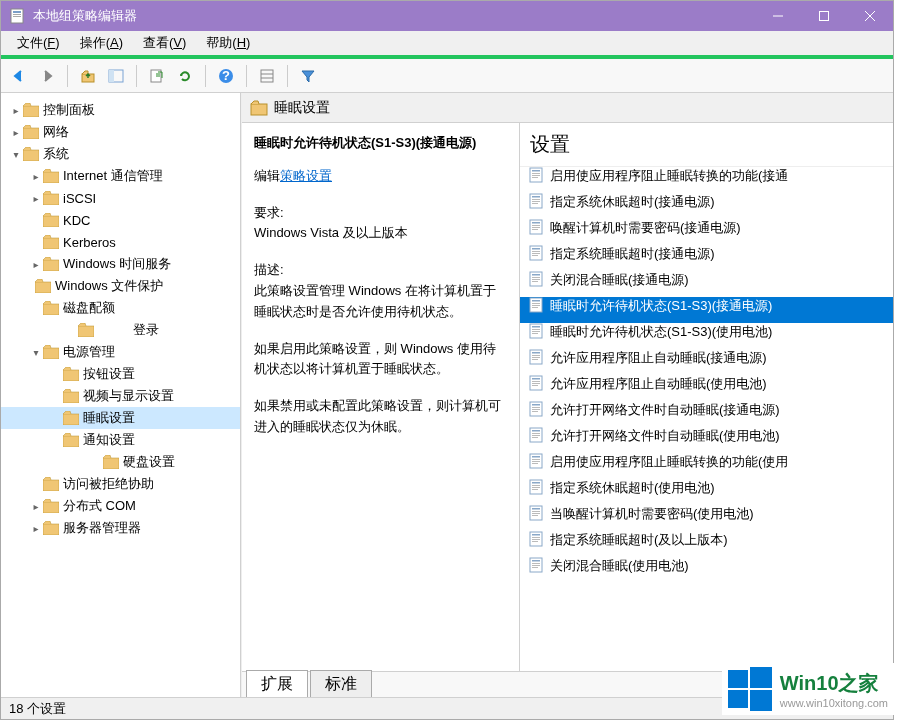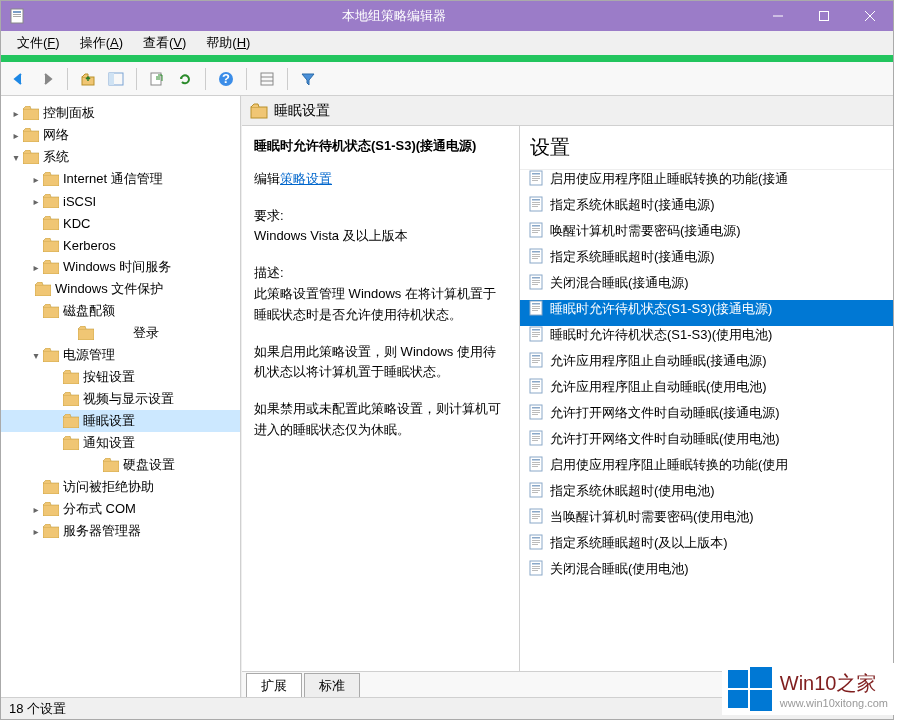--- a/index.html
+++ b/index.html
@@ -1,25 +1,25 @@
 <!DOCTYPE html>
 <html><head>
 <meta charset="utf-8">
 <style>
 * { margin: 0; padding: 0; box-sizing: border-box; font-family: "Microsoft YaHei", "Segoe UI", sans-serif; font-size: 13px; }
 body { width: 900px; height: 725px; background: #fff; overflow: hidden; position: relative; }
 .window { width: 894px; height: 720px; border: 1px solid #aaa; display: flex; flex-direction: column; }
 
-.titlebar { height: 30px; background: #9b7cc8; display: flex; align-items: center; color: #fff; font-size: 13px; text-align: center; }
+.titlebar { height: 30px; background: #9b7cc8; display: flex; align-items: center; color: #fff; font-size: 13px; }
 .titlebar .icon-app { width: 16px; height: 16px; margin: 0 8px; }
 .titlebar .title { flex: 1; }
 .titlebar .wbtn { width: 46px; height: 30px; display: flex; align-items: center; justify-content: center; cursor: pointer; }
 .titlebar .wbtn svg { stroke: #fff; stroke-width: 1; fill: none; }
 
-.menubar { height: 28px; background: #f0f0f0; border-bottom: 7px solid #22c55e; display: flex; align-items: center; padding: 12px 6px; }
+.menubar { height: 28px; background: #f0f0f0; border-bottom: 4px solid #22c55e; display: flex; align-items: center; padding: 12px 6px; }
 .menubar .mitem { padding: 4px 10px; cursor: pointer; }
 .menubar .mitem u { text-decoration: underline; }
 
 .toolbar { height: 34px; background: #f8f8f8; border-bottom: 1px solid #d0d0d0; display: flex; align-items: center; padding: 0 6px; gap: 4px; }
 .toolbar .tbtn { width: 24px; height: 24px; display: flex; align-items: center; justify-content: center; border: 1px solid transparent; cursor: pointer; }
 .toolbar .sep { width: 1px; height: 22px; background: #ccc; margin: 0 4px; }
 
 .body { flex: 1; display: flex; overflow: hidden; }
 
 .tree { width: 240px; border-right: 1px solid #d0d0d0; overflow-y: auto; overflow-x: hidden; padding: 6px 0; position: relative; }
@@ -41,29 +41,29 @@
 .detail-pane .section { margin-top: 16px; }
 
 .list-pane { flex: 1; overflow-y: auto; position: relative; }
 .list-header { padding: 8px 10px; border-bottom: 1px solid #eee; font-size: 20px; }
 .list-items { }
 .list-item { height: 26px; display: flex; padding: 0 8px; cursor: pointer; white-space: nowrap; overflow: hidden; }
 .list-item.selected { background: #0078d4; color: #fff; }
 .list-item .li-icon { width: 16px; height: 16px; margin-right: 6px; flex-shrink: 0; }
 
 .tabs-row { height: 26px; border-top: 1px solid #d0d0d0; display: flex; align-items: flex-end; padding-left: 4px; background: #f8f8f8; }
-.tab { padding: 3px 14px; border: 1px solid #aaa; border-bottom: none; margin-right: 2px; background: #fff; cursor: pointer; position: relative; top: 1px; font-size: 13px; }
+.tab { padding: 3px 14px; border: 1px solid #aaa; border-bottom: none; margin-right: 2px; background: #fff; cursor: pointer; position: relative; top: 1px; font-size: 16px; }
 .tab.active { background: #fff; font-weight: normal; }
 .tab.inactive { background: #eee; }
 
 .statusbar { height: 22px; border-top: 1px solid #d0d0d0; display: flex; align-items: center; padding: 0 8px; font-size: 12px; background: #f0f0f0; }
 
 .watermark { position: absolute; right: 6px; bottom: 10px; display: flex; align-items: center; gap: 8px; background: #fff; padding: 4px 6px; }
 .watermark .winlogo { width: 44px; height: 44px; }
-.watermark .txt { font-size: 20px; font-weight: normal; color: #7f1d1d; }
+.watermark .txt { font-size: 20px; font-weight: bold; color: #15803d; }
 .watermark .url { font-size: 11px; color: #999; display: block; text-align: center; }
 
 ::-webkit-scrollbar { width: 16px; }
 ::-webkit-scrollbar-track { background: #f0f0f0; }
 ::-webkit-scrollbar-thumb { background: #c0c0c0; border: 1px solid #a0a0a0; }
 </style>
 </head>
 <body>
 
 <div class="window">

